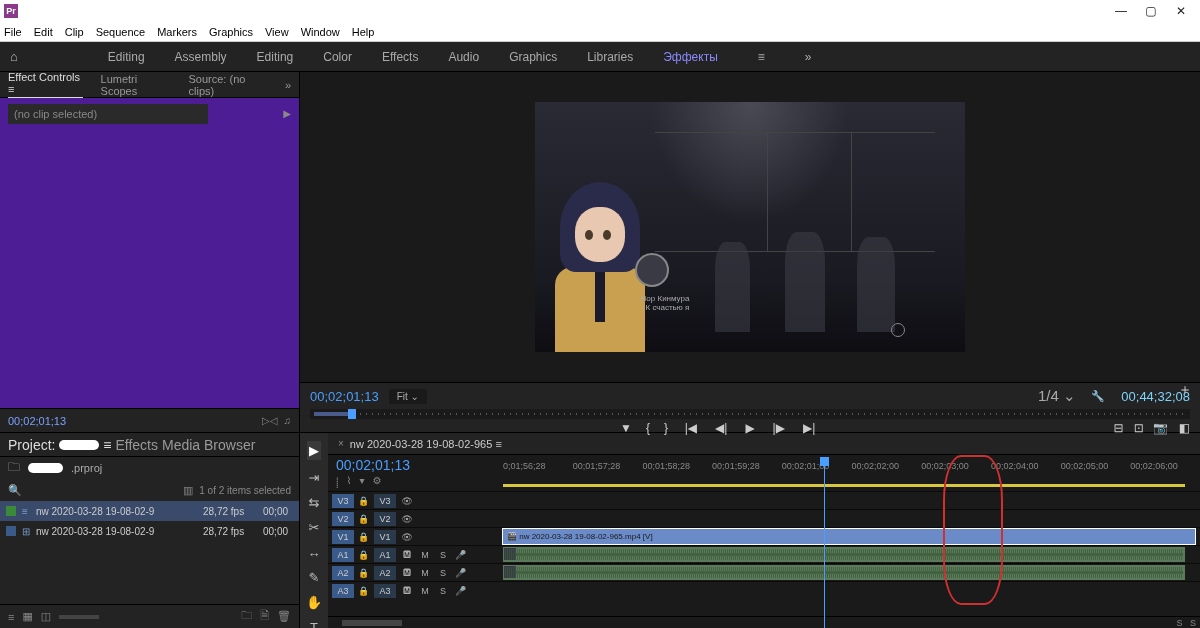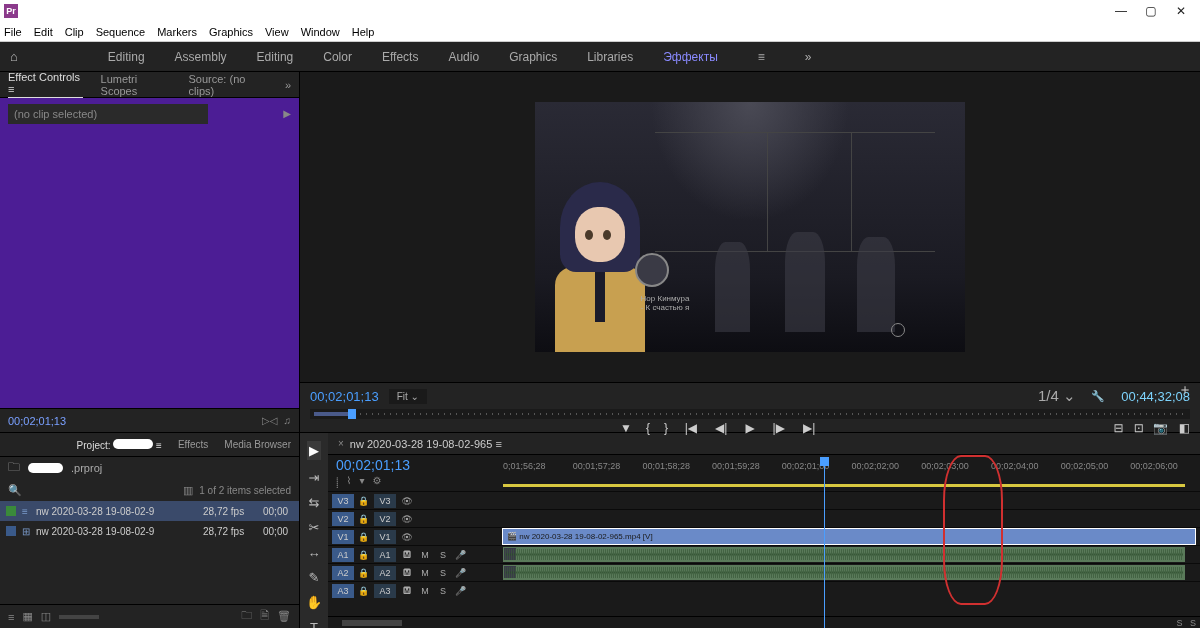--- a/index.html
+++ b/index.html
@@ -57,21 +57,21 @@
 .mc-scrub { height:10px; margin-top:4px; position:relative; background:#1a1a1a; }
 .mc-scrub .played { position:absolute; left:4px; top:3px; width:35px; height:4px; background:#4a5a8a; }
 .mc-scrub .head { position:absolute; left:38px; top:0; width:8px; height:10px; background:#4a9eff; }
 .mc-scrub .ticks { position:absolute; left:50px; right:4px; top:4px; height:2px; background:repeating-linear-gradient(90deg,#555 0 1px,transparent 1px 6px); }
 .mc-transport { display:flex; justify-content:center; gap:18px; color:#ccc; font-size:12px; margin-top:2px; position:relative; }
 .mc-transport .right-icons { position:absolute; right:0; display:flex; gap:10px; }
 .mc-transport .left-icons { position:absolute; left:310px; display:flex; gap:14px; }
 .mc-transport .add { position:absolute; right:-2px; top:-40px; color:#ccc; font-size:14px; }
 .bottom { display:flex; height:196px; border-top:1px solid #000; }
 .project { width:300px; background:#232323; display:flex; flex-direction:column; border-right:1px solid #000; }
-.proj-tabs { height:24px; display:flex; align-items:center; gap:16px; padding:0 8px; font-size:10px; color:#999; border-bottom:1px solid #000;justify-content:flex-end; }
+.proj-tabs { height:24px; display:flex; align-items:center; gap:4px; padding:0 8px; font-size:14px; color:#999; border-bottom:1px solid #000; }
 .proj-tabs .active { color:#ddd; }
 .proj-tabs .mask { width:40px; height:10px; background:#fff; border-radius:5px; display:inline-block; }
 .proj-path { height:22px; display:flex; align-items:center; padding:0 8px; gap:8px; font-size:11px; color:#aaa; }
 .proj-path .folder { font-size:12px; }
 .proj-path .pmask { width:35px; height:10px; background:#fff; border-radius:5px; }
 .proj-search { height:22px; display:flex; align-items:center; padding:0 8px; gap:6px; color:#888; }
 .proj-search .srch { flex:0 0 12px; }
 .proj-search input { flex:1; background:transparent; border:none; color:#ccc; font-size:10px; outline:none; }
 .proj-search .sel { margin-left:auto; font-size:10px; }
 .proj-header { height:20px; display:flex; align-items:center; background:#2a2a2a; font-size:10px; color:#aaa; border-top:1px solid #000; border-bottom:1px solid #000; }

